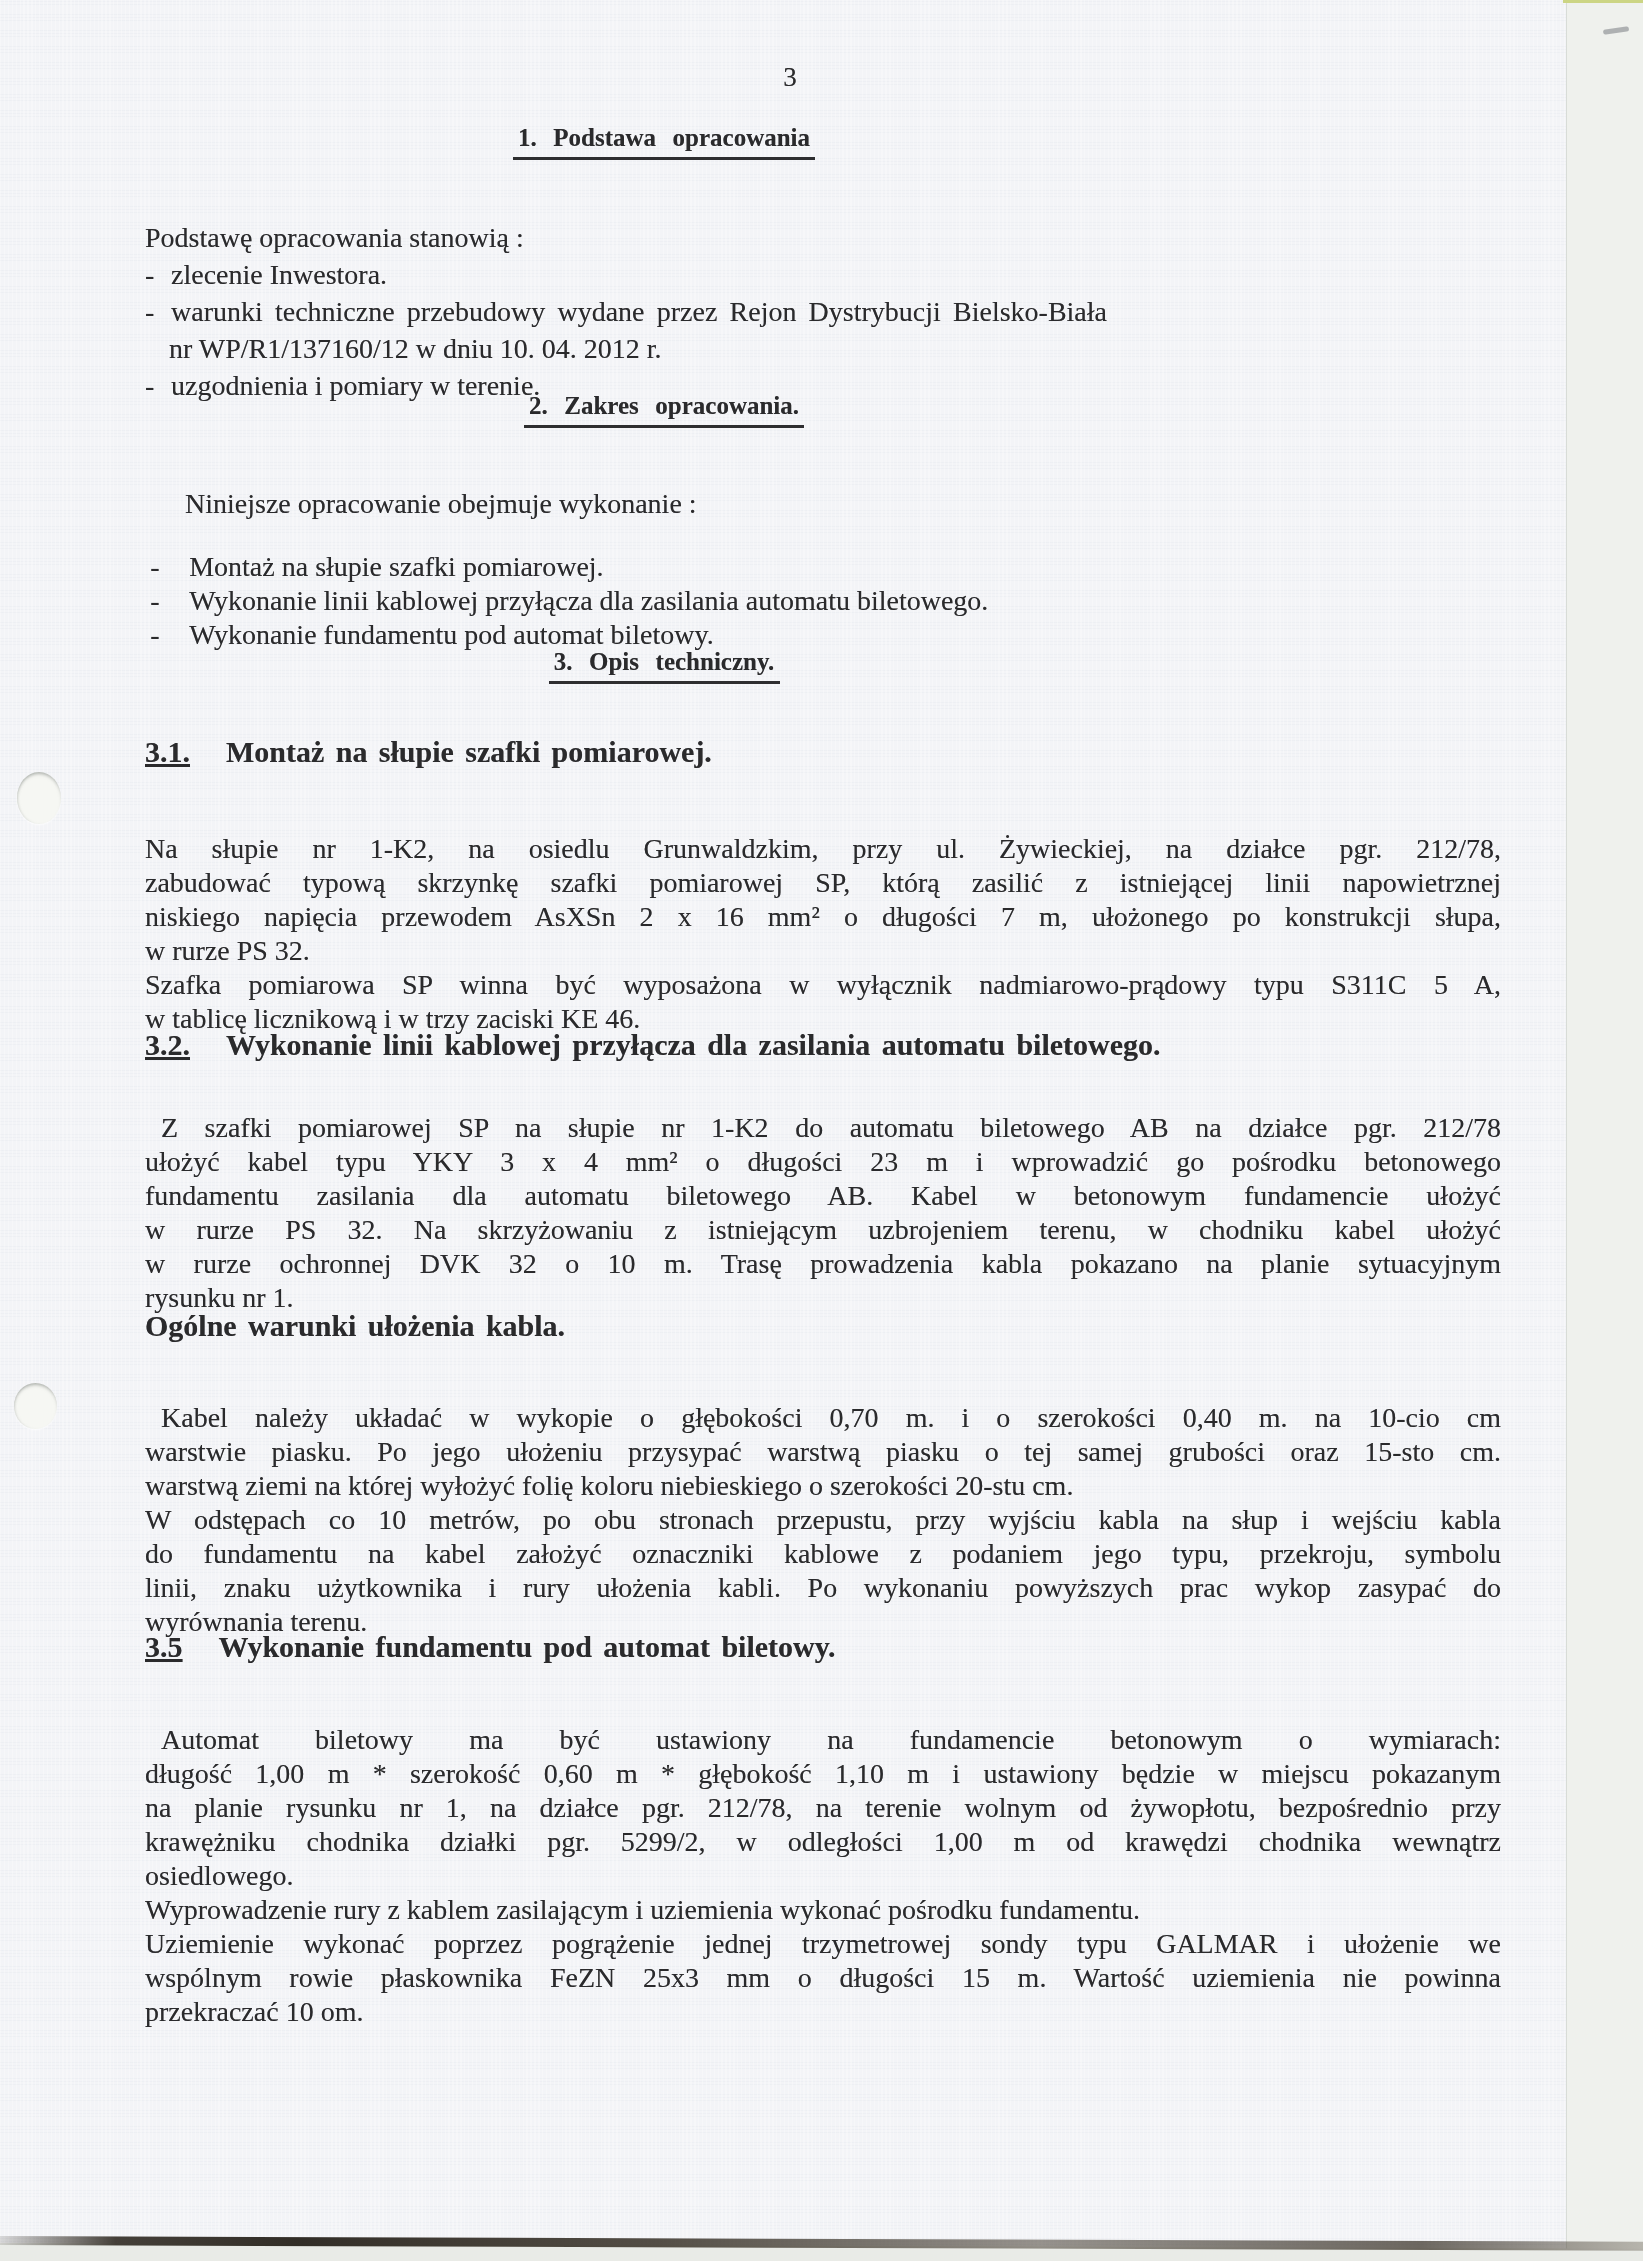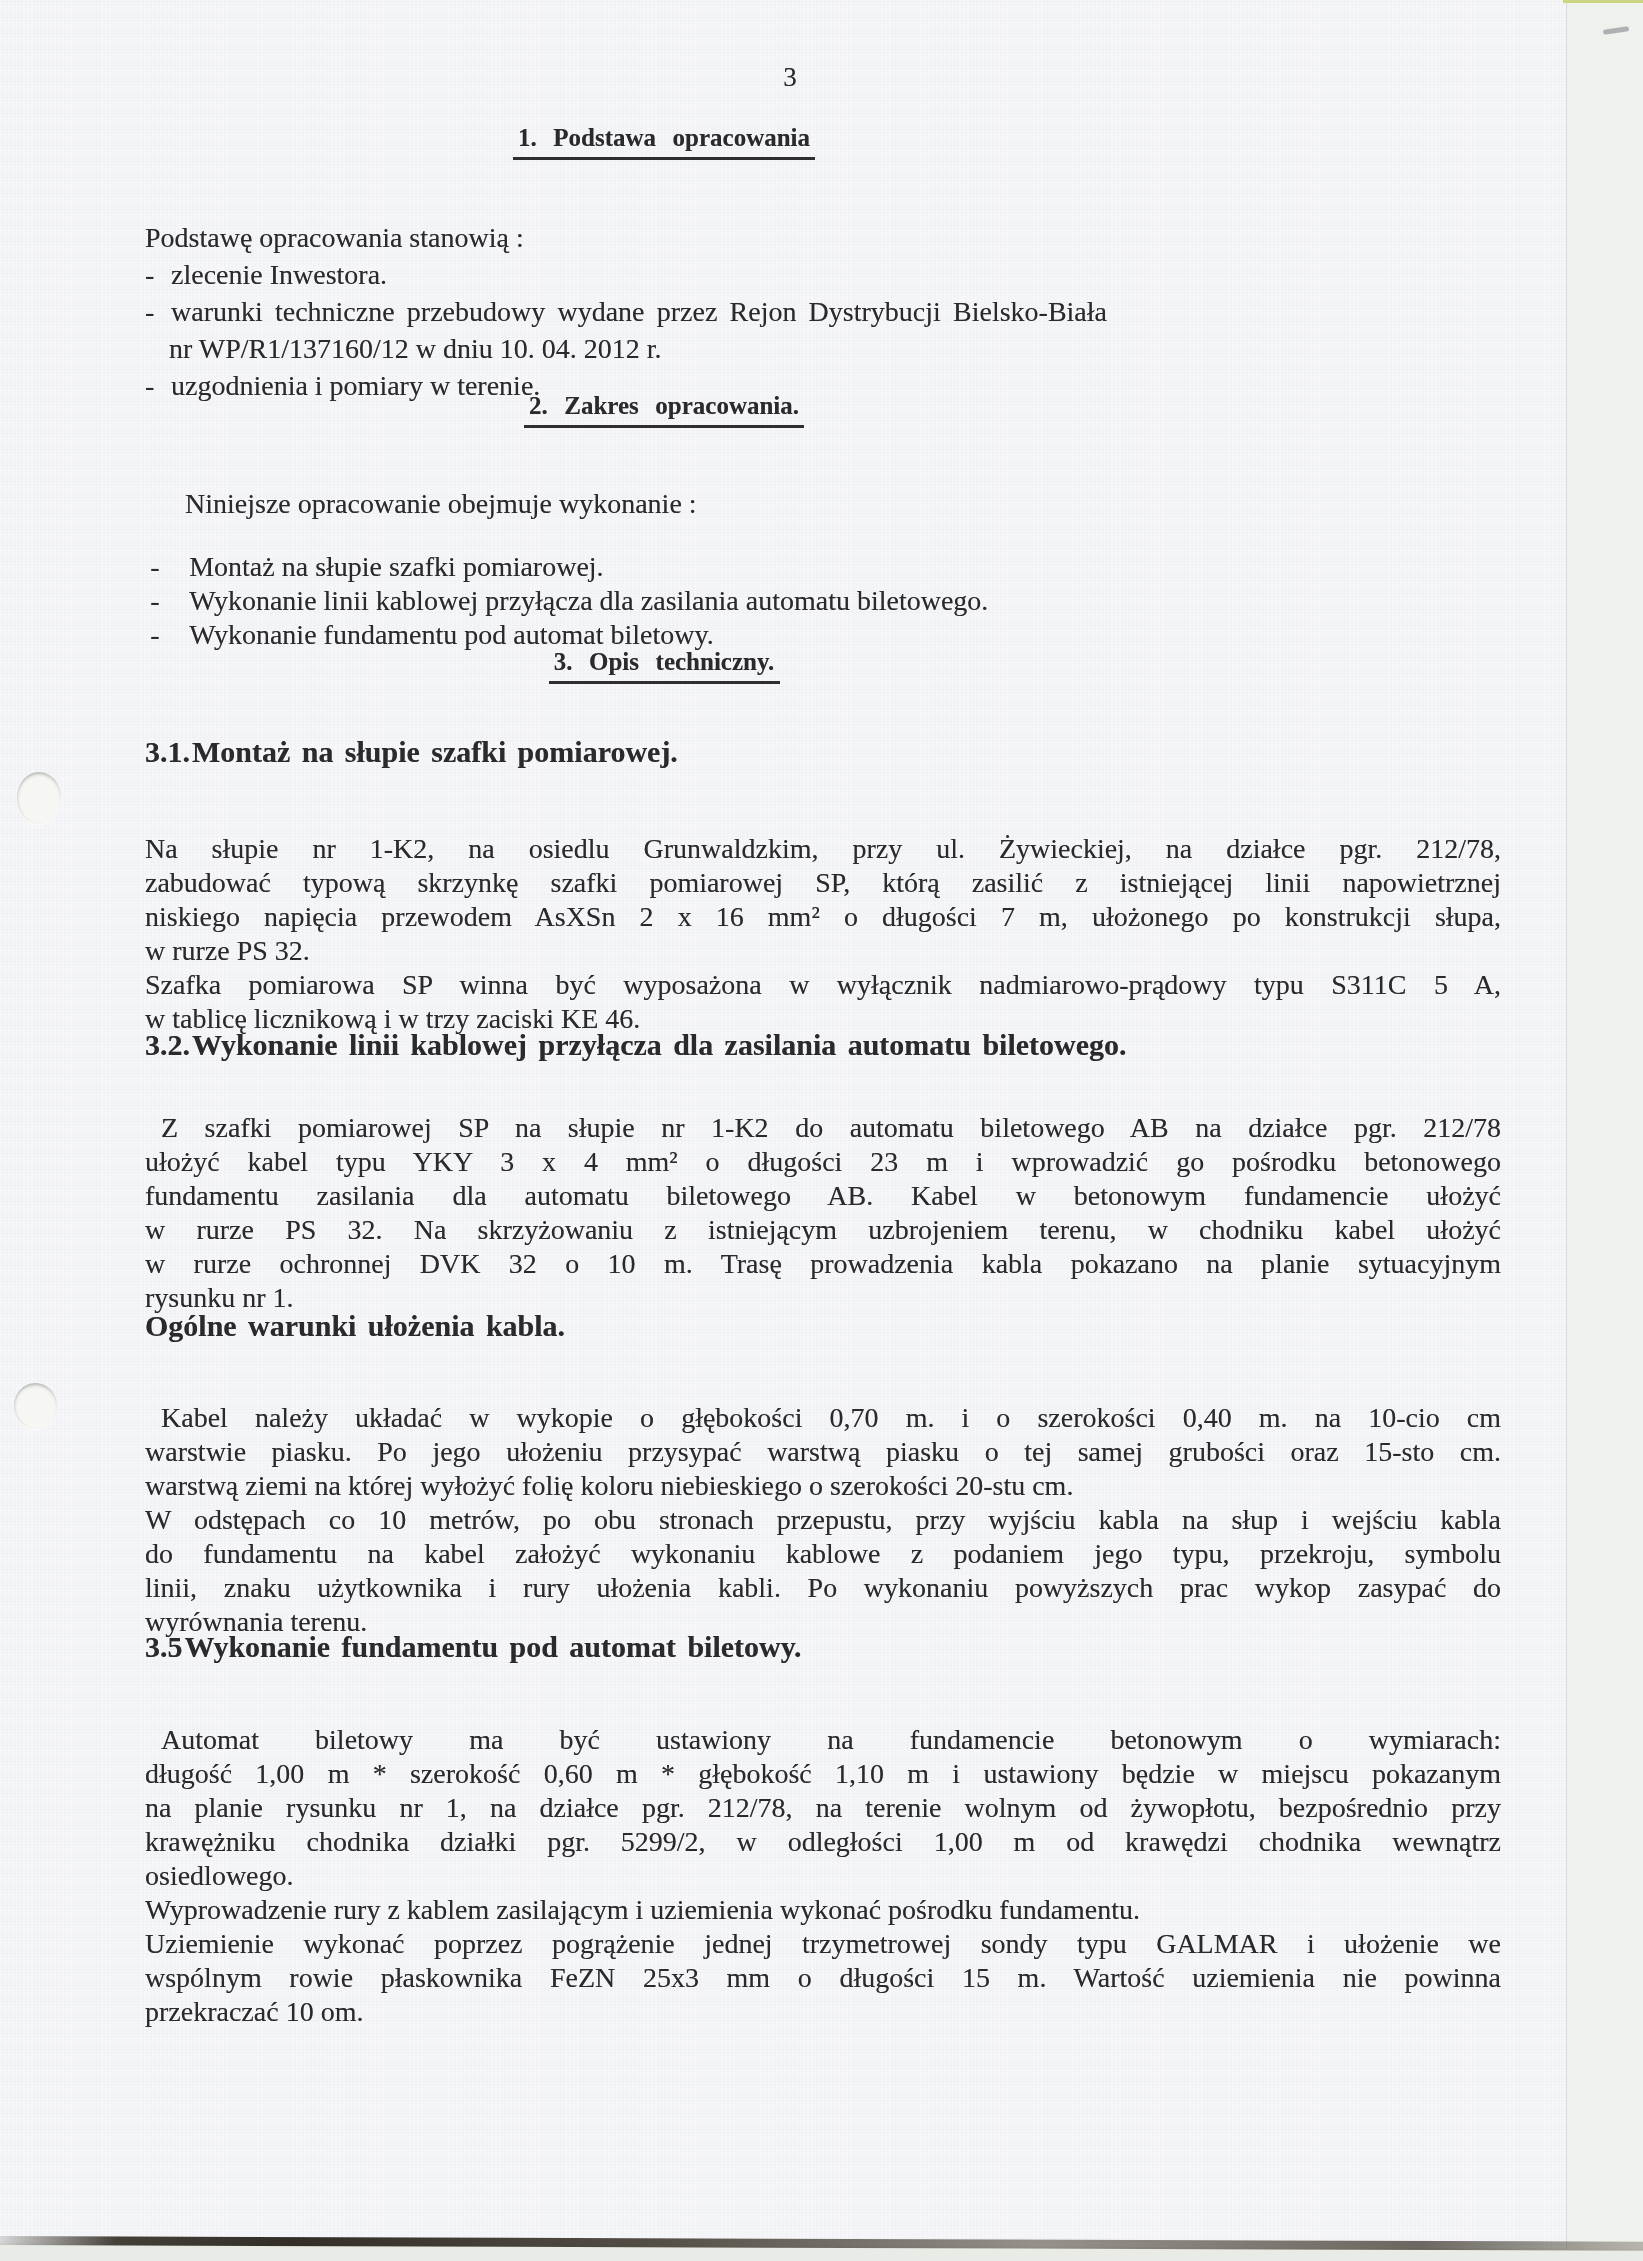--- a/index.html
+++ b/index.html
@@ -43,21 +43,21 @@
                 0 1.3px 1.9px rgba(255,255,255,.65);}
   .punch-1{left:17.4px;top:772px;width:44px;height:52px;}
   .punch-2{left:14px;top:1383px;width:43px;height:46px;}
   .pagenum{position:absolute;top:62px;left:764px;width:52px;text-align:center;
     font-size:27px;}
   .bighead{position:absolute;left:145px;width:1038px;text-align:center;
     font-size:25px;font-weight:bold;word-spacing:10.3px;}
   .bighead .u{border-bottom:3.9px solid #2e2e30;padding:0 5.2px 6.4px 5.2px;}
   .subhead{position:absolute;left:145px;width:1356px;
     font-size:30px;font-weight:bold;word-spacing:3.9px;}
-  .subhead .num{margin-right:2px;}
+  .subhead .num{margin-right:36px;text-decoration:underline;}
   .subhead .num:empty{display:none;margin:0;}
   .sec{position:absolute;left:145px;width:1356px;margin-top:28px;}
   .line{font-size:28px;line-height:34px;}
   .lh57 .line{line-height:37px;}
   .lh52 .line{line-height:34px;}
   .line.justify{text-align:justify;text-align-last:justify;}
   .line.plain{text-align:left;}
   .line.dash1 .dash{display:inline-block;width:26px;}
   .line.dash2{padding-left:5.2px;}
   .line.dash2 .dash{display:inline-block;width:39px;}
@@ -129,21 +129,21 @@
     </div>
 
   <div class="subhead" style="top:1309px">
     <span class="title">Ogólne warunki ułożenia kabla.</span>
   </div>
   <div class="sec" style="top:1373px">
       <div class="line justify" style="padding-left: 16px;">Kabel należy układać w wykopie o głębokości 0,70 m. i o szerokości 0,40 m. na 10-cio cm</div>
       <div class="line justify">warstwie piasku. Po jego ułożeniu przysypać warstwą piasku o tej samej grubości oraz 15-sto cm.</div>
       <div class="line plain">warstwą ziemi na której wyłożyć folię koloru niebieskiego o szerokości 20-stu cm.</div>
       <div class="line justify">W odstępach co 10 metrów, po obu stronach przepustu, przy wyjściu kabla na słup i wejściu kabla</div>
-      <div class="line justify">do fundamentu na kabel założyć wykonaniu kablowe z podaniem jego typu, przekroju, symbolu</div>
+      <div class="line justify">do fundamentu na kabel założyć oznaczniki kablowe z podaniem jego typu, przekroju, symbolu</div>
       <div class="line justify">linii, znaku użytkownika i rury ułożenia kabli. Po wykonaniu powyższych prac wykop zasypać do</div>
       <div class="line plain">wyrównania terenu.</div>
     </div>
 
   <div class="subhead" style="top:1630px">
     <span class="num">3.5</span><span class="title">Wykonanie fundamentu pod automat biletowy.</span>
   </div>
   <div class="sec" style="top:1695px">
       <div class="line justify" style="padding-left: 16px;">Automat biletowy ma być ustawiony na fundamencie betonowym o wymiarach:</div>
       <div class="line justify">długość 1,00 m * szerokość 0,60 m * głębokość 1,10 m i ustawiony będzie w miejscu pokazanym</div>

